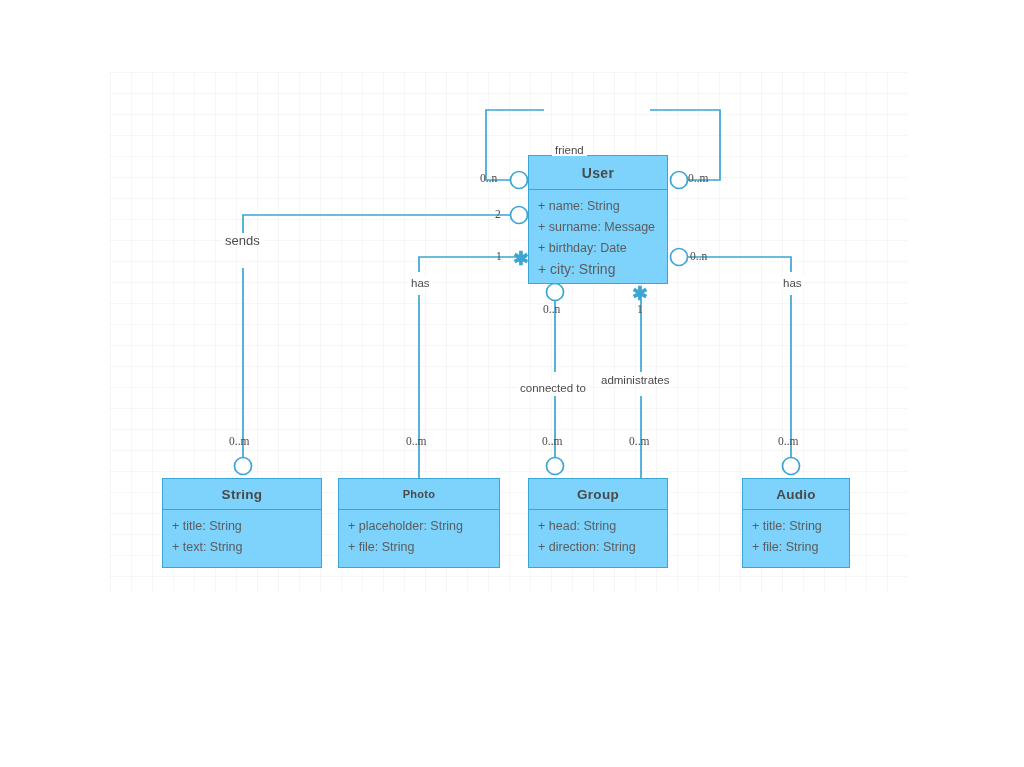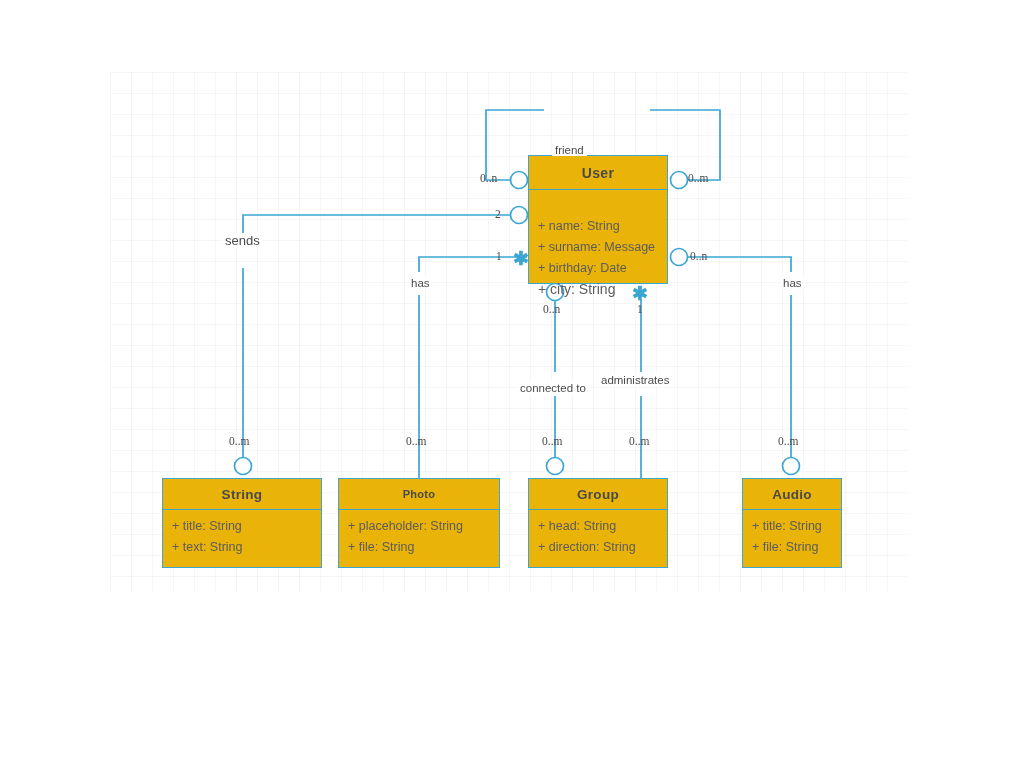--- a/index.html
+++ b/index.html
@@ -29,21 +29,21 @@
   }
   #edges {
     position: absolute;
     left: 0; top: 0;
     width: 1024px; height: 767px;
   }
   
   .uml-class {
     position: absolute;
     box-sizing: border-box;
-    background: #eab308;
+    background: #7dd3fc;
     border: 1.6px solid #3ba5d4;
   }
   .uml-title {
     box-sizing: border-box;
     width: 100%;
     text-align: center;
     font-weight: bold;
     color: #4a4a4a;
     border-bottom: 1.6px solid #3ba5d4;
     letter-spacing: 0.3px;
@@ -121,21 +121,21 @@
       <circle cx="791" cy="466" r="8.5"></circle>
     </g>
   </svg>
 
   <div class="star" style="left:513px; top:249px; font-size:19px;">✱</div>
   <div class="star" style="left:632px; top:284px; font-size:19px;">✱</div>
 
   <div class="uml-class" style="left:528px; top:155px; width:140px; height:129px;">
     <div class="uml-title" style="height:34px; line-height:34px; font-size:14px;">User</div>
     <div class="uml-attrs">
-      <div class="uml-attr" style="font-size:12.5px; line-height:21px;margin-top:20px;">+ name: String</div>
+      <div class="uml-attr" style="font-size:12.5px; line-height:21px;">+ name: String</div>
       <div class="uml-attr" style="font-size:12.5px; line-height:21px;">+ surname: Message</div>
       <div class="uml-attr" style="font-size:12.5px; line-height:21px;">+ birthday: Date</div>
       <div class="uml-attr" style="font-size:14px; line-height:21px;">+ city: String</div>
     </div>
   </div>
 
   <div class="uml-class" style="left:162px; top:478px; width:160px; height:90px;">
     <div class="uml-title" style="height:31px; line-height:31px; font-size:13.5px;">String</div>
     <div class="uml-attrs">
       <div class="uml-attr" style="font-size:12.5px; line-height:21px;">+ title: String</div>
@@ -152,21 +152,21 @@
   </div>
 
   <div class="uml-class" style="left:528px; top:478px; width:140px; height:90px;">
     <div class="uml-title" style="height:31px; line-height:31px; font-size:13.5px;">Group</div>
     <div class="uml-attrs">
       <div class="uml-attr" style="font-size:12.5px; line-height:21px;">+ head: String</div>
       <div class="uml-attr" style="font-size:12.5px; line-height:21px;">+ direction: String</div>
     </div>
   </div>
 
-  <div class="uml-class" style="left:742px; top:478px; width:100px; height:90px;">
+  <div class="uml-class" style="left:742px; top:478px; width:108px; height:90px;">
     <div class="uml-title" style="height:31px; line-height:31px; font-size:13.5px;">Audio</div>
     <div class="uml-attrs">
       <div class="uml-attr" style="font-size:12.5px; line-height:21px;">+ title: String</div>
       <div class="uml-attr" style="font-size:12.5px; line-height:21px;">+ file: String</div>
     </div>
   </div>
 
   <div class="assoc-name" style="left:552px; top:100px; font-size:11.5px;margin-top:44px;">friend</div>
 
   <div class="assoc-name" style="left:222px; top:217px; font-size:13px;margin-top:16px;">sends</div>

